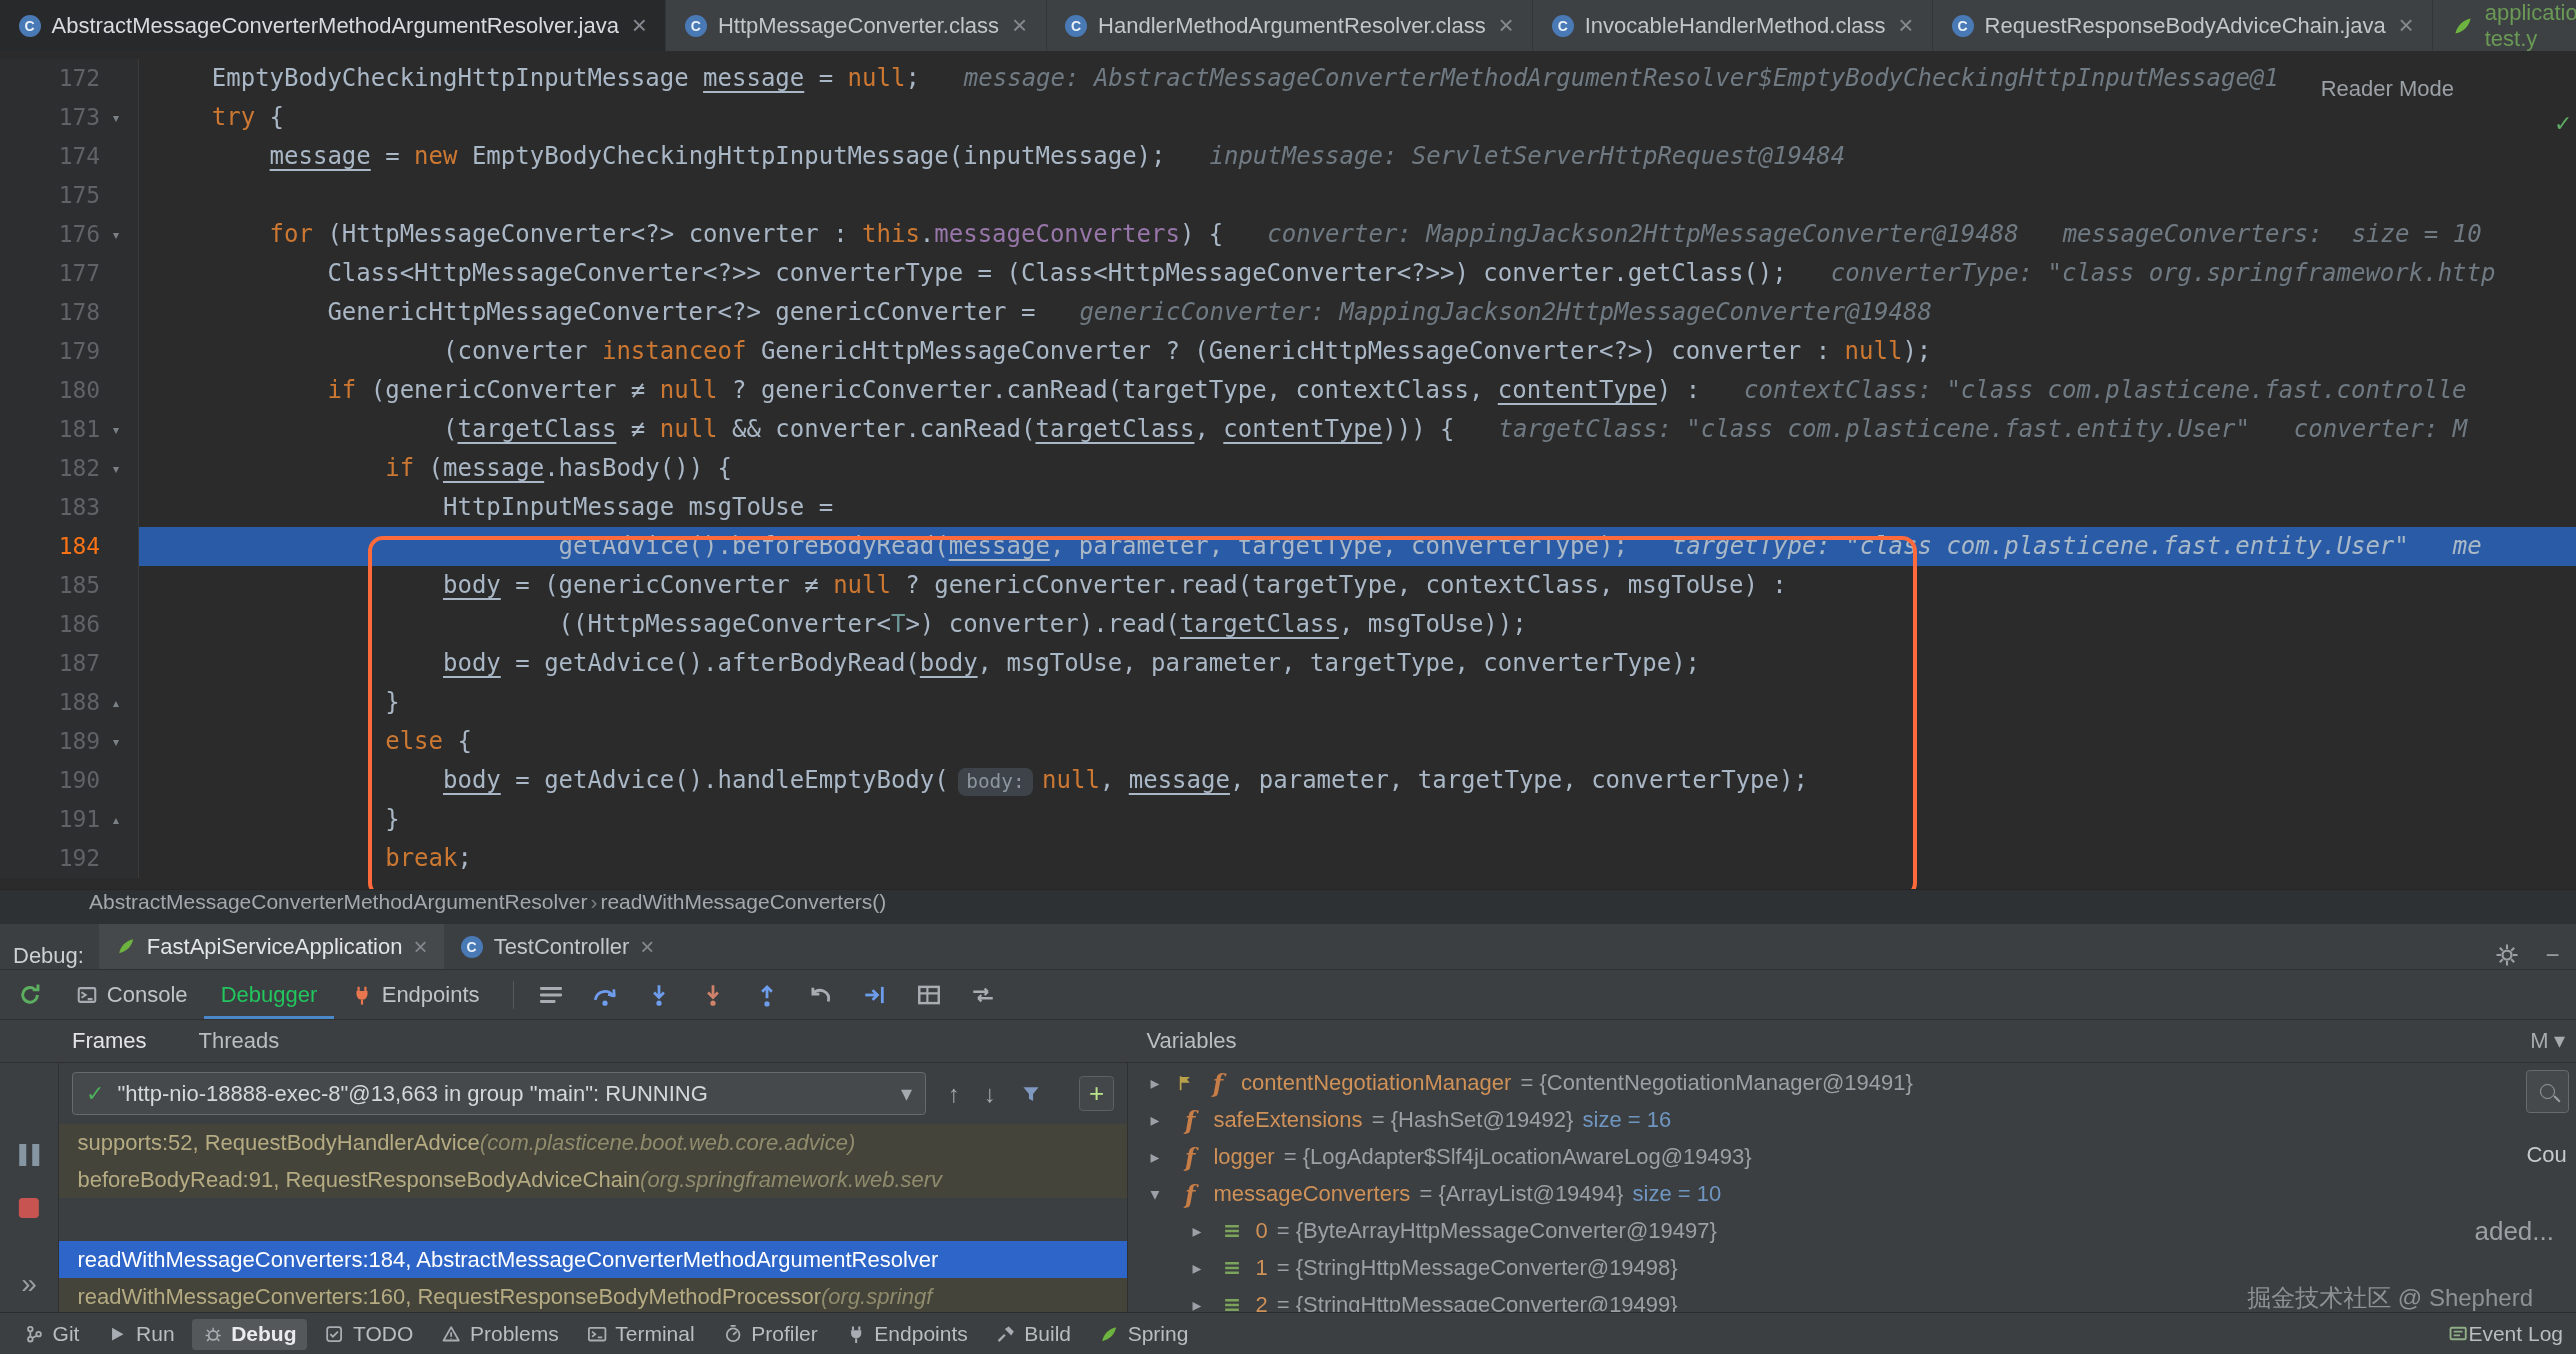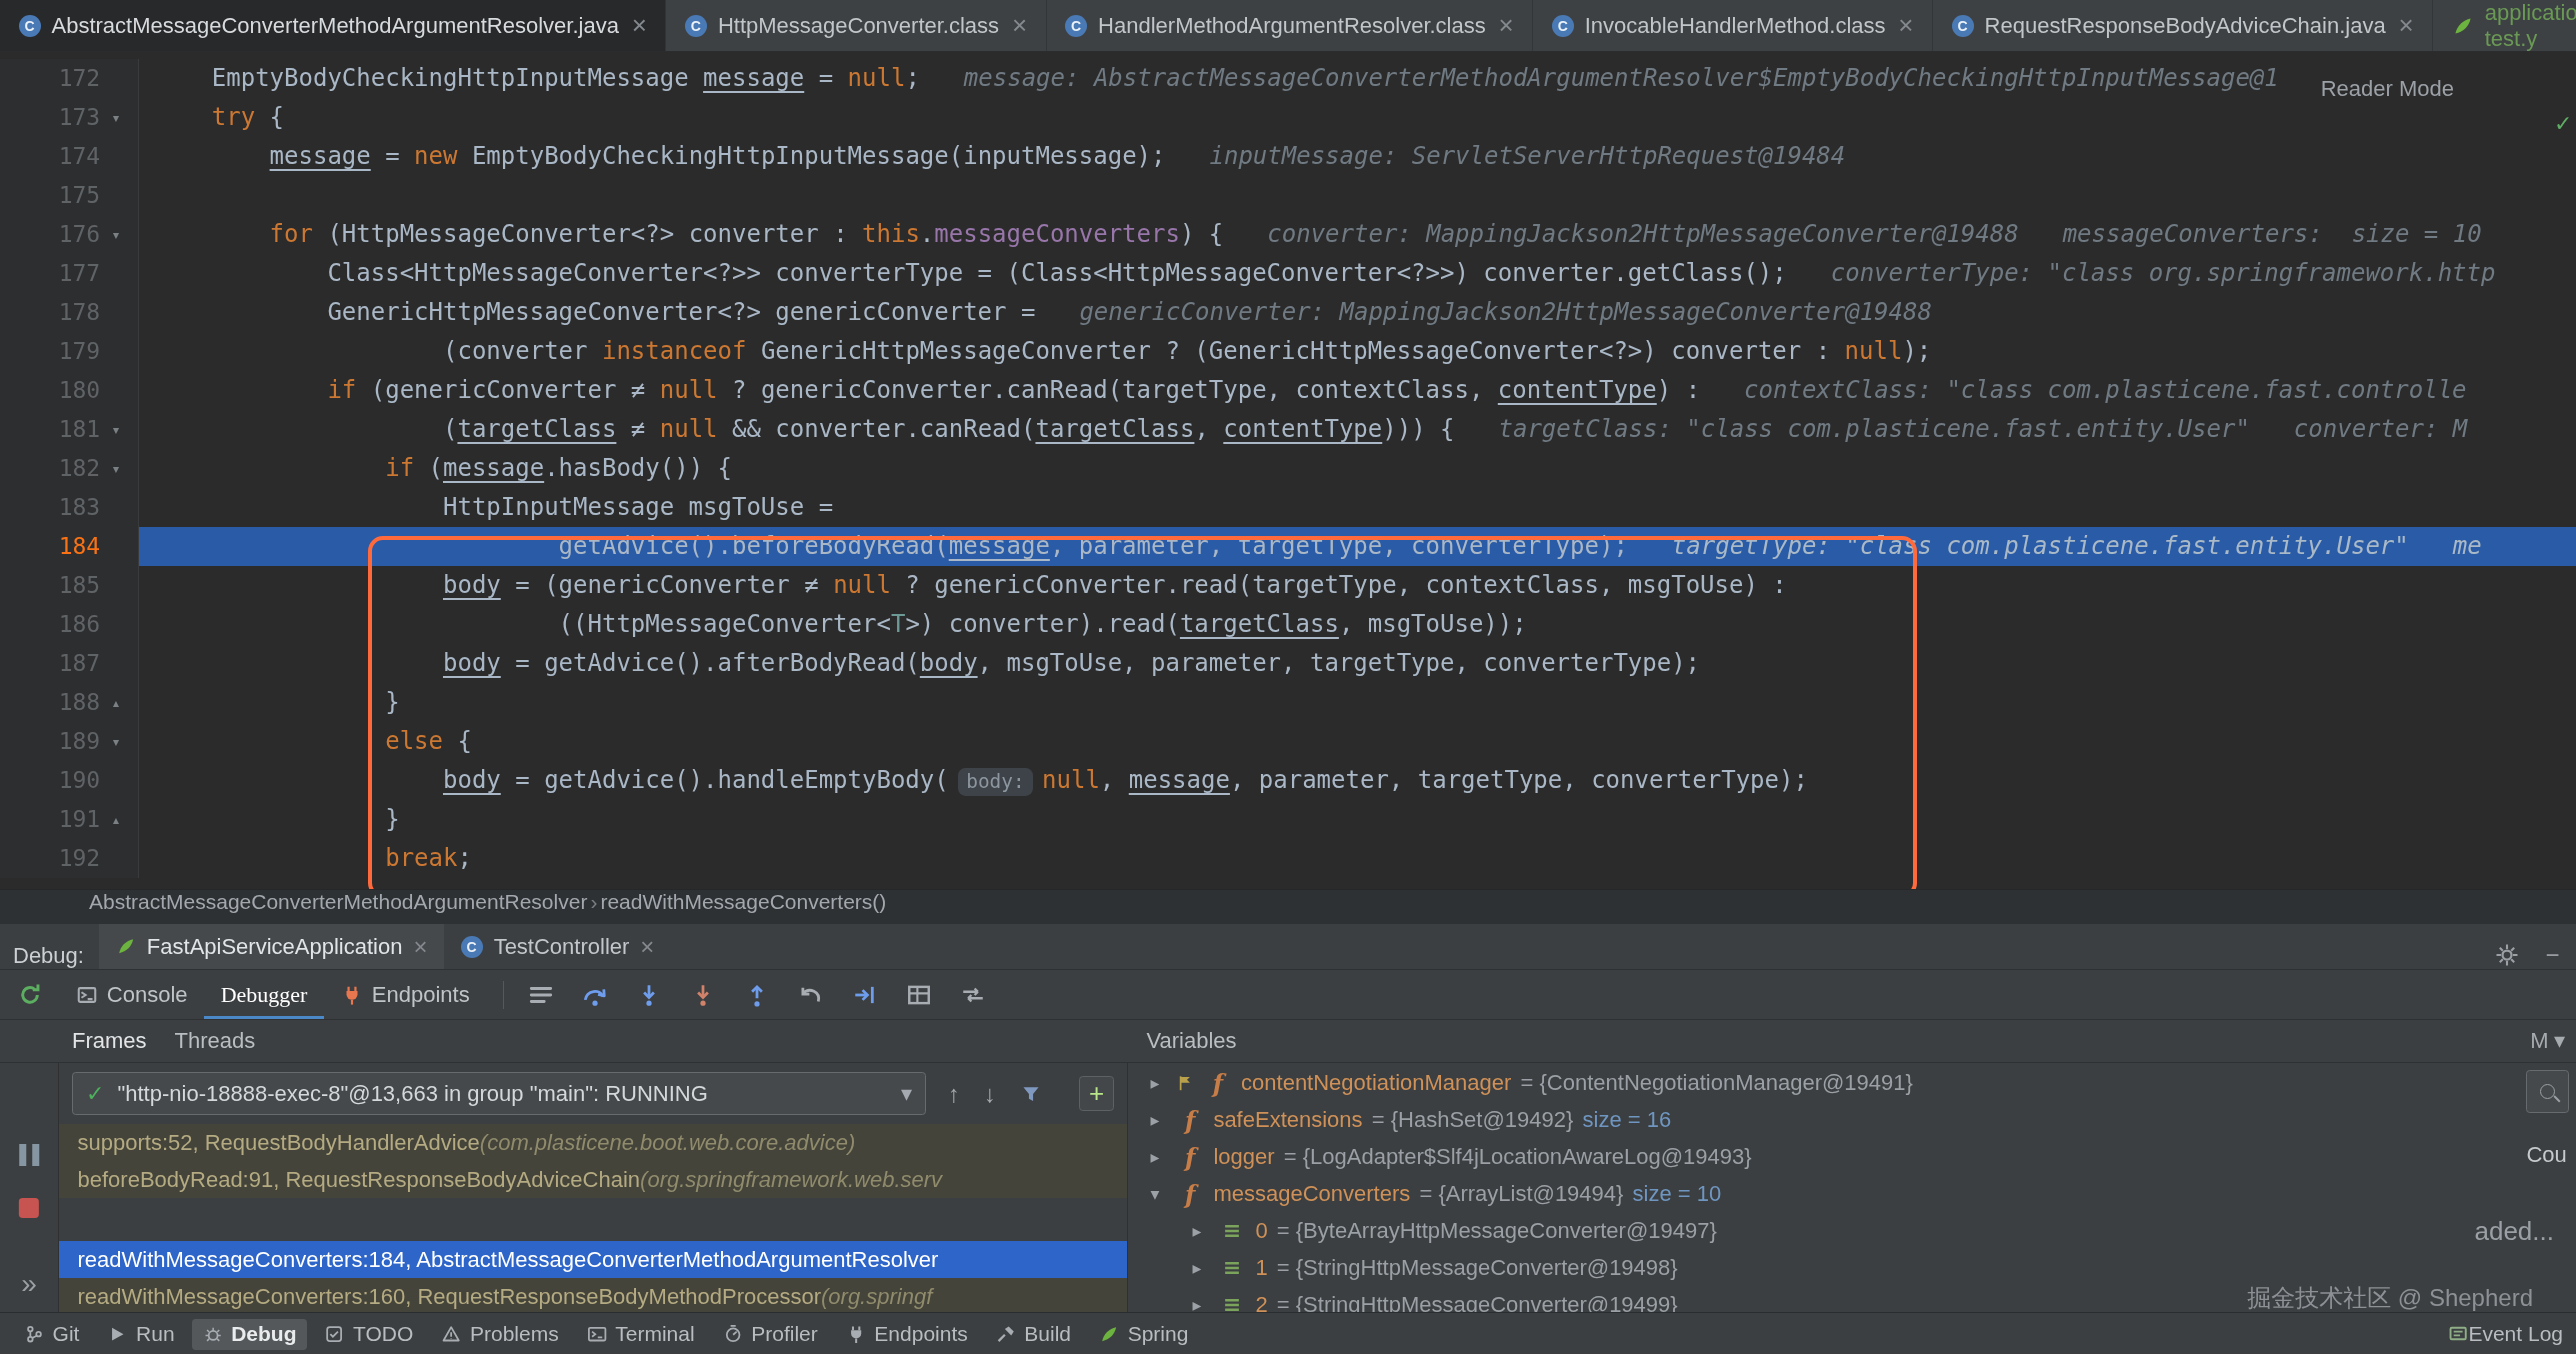--- a/index.html
+++ b/index.html
@@ -51,27 +51,27 @@
   .dbg-header { height:46px; display:flex; align-items:flex-end; padding-left:13px; border-bottom:0.9px solid #2e3032; }
   .dbg-label { color:#ccd0d4; font-size:22px; margin-right:15px; }
   .run-tab { display:flex; align-items:center; gap:11px; height:100%; padding:0 16.6px; color:#c3c7cb; font-size:22px; }
   .run-tab.active { background:#46494c; color:#e2e5e7; }
   .run-tab .close { color:#84898e; font-size:24px; }
   .hdr-icons { margin-left:auto; display:flex; gap:26px; padding-right:16.6px; color:#9aa0a5; align-items:center; font-size:24px; }
 
   .dbg-toolbar { height:50px; display:flex; align-items:center; border-bottom:0.9px solid #2e3032; }
   .rerun-wrap { width:59px; display:flex; justify-content:center; flex:none; }
   .tool-tab { display:flex; align-items:center; gap:9.2px; height:100%; padding:0 16.6px; color:#bfc4c8; font-size:22px; }
-  .tool-tab.active { color:#ffffff; border-bottom:3.7px solid #4a88c7; padding-top:3.7px;font-family:Liberation Serif, serif; }
+  .tool-tab.active { color:#22c55e; border-bottom:3.7px solid #4a88c7; padding-top:3.7px; }
   .tb-sep { width:0.9px; height:28px; background:#55595c; margin:0 16.6px; }
   .tb-icons { display:flex; gap:28px; align-items:center; margin-left:7.4px; }
   .tb-icons .icon, .icon { display:flex; align-items:center; justify-content:center; }
 
   .dbg-tabsrow { height:43px; display:flex; align-items:center; border-bottom:0.9px solid #2e3032; font-size:22px; }
-  .frames-tabs { width:1128px; flex:none; padding-left:72px; display:flex; gap:28px; }
+  .frames-tabs { width:1128px; flex:none; padding-left:72px; display:flex; gap:52px; }
   .ftab { color:#b9bec2; } .ftab.active { color:#e2e4e6; }
   .vars-title { padding-left:18.5px; color:#b9bec2; }
   .vars-hdr-frag { margin-left:auto; padding-right:11px; color:#a6abb0; display:flex; gap:5.5px; align-items:center; }
 
   .dbg-content { display:flex; height:249px; position:relative; background:#3c3f41; }
   .strip { width:59px; flex:none; border-right:0.9px solid #2e3032; position:relative; }
   .sicon { position:absolute; left:50%; transform:translateX(-50%); }
   .pause { top:81px; display:flex; gap:6.5px; }
   .pause i { width:6.5px; height:22px; background:#8796a3; display:block; }
   .stop { top:135px; width:20.3px; height:20.3px; background:#c75450; border-radius:3.7px; }

